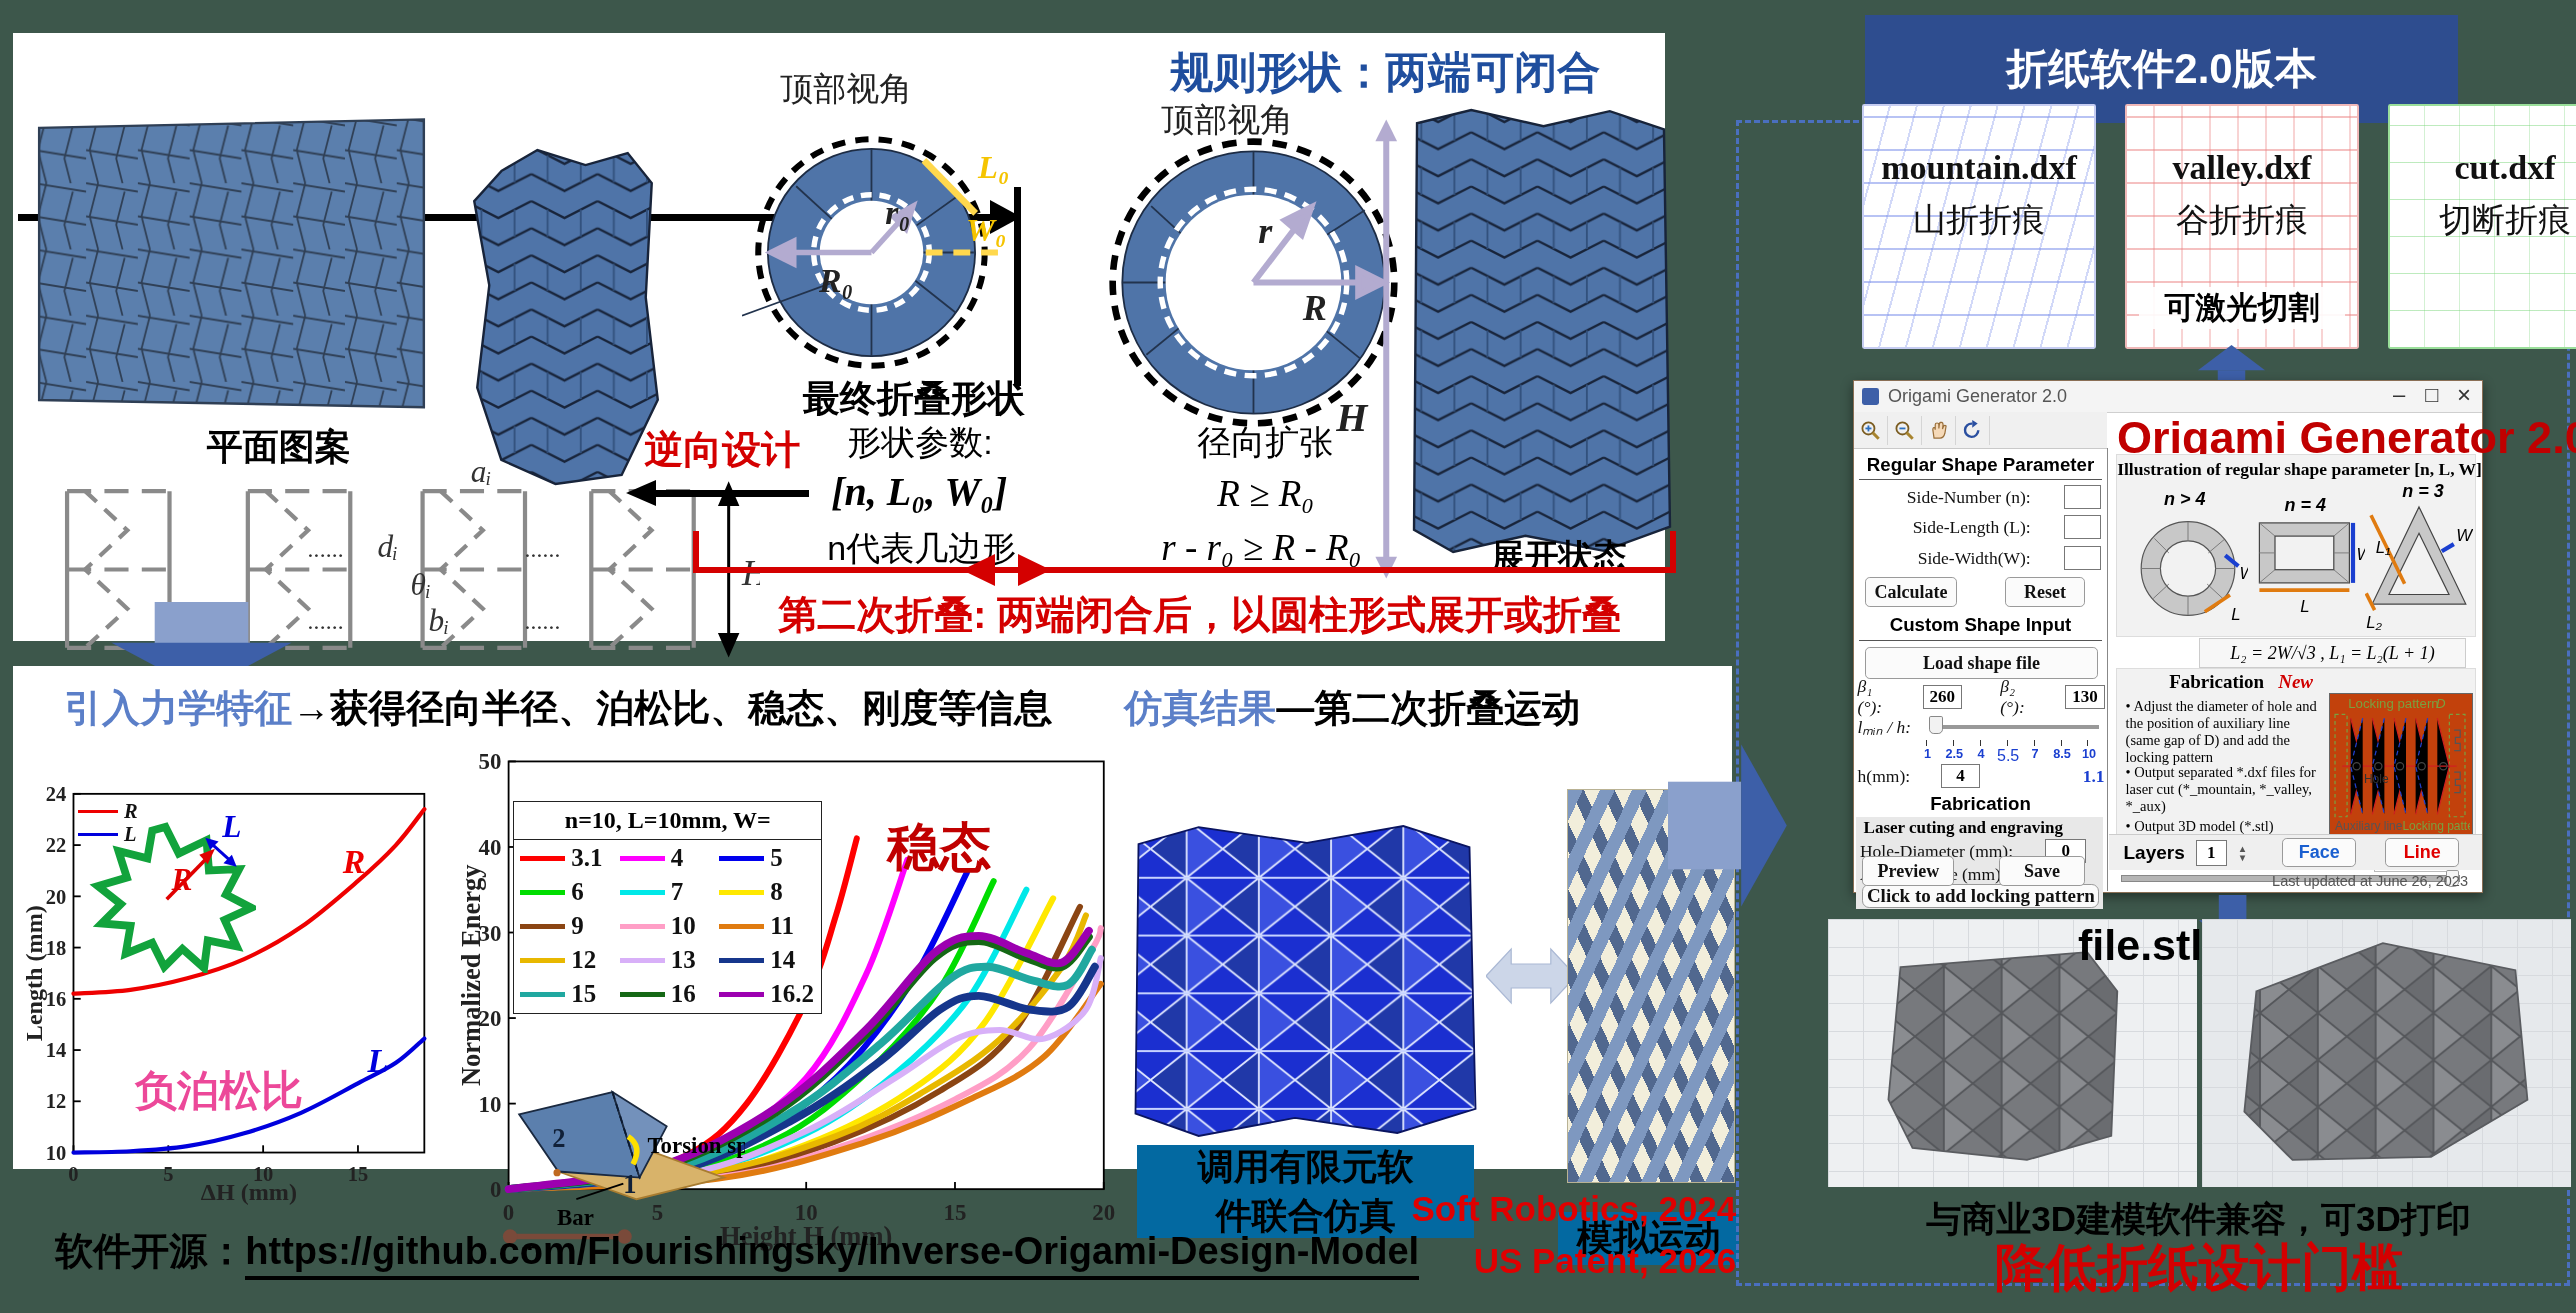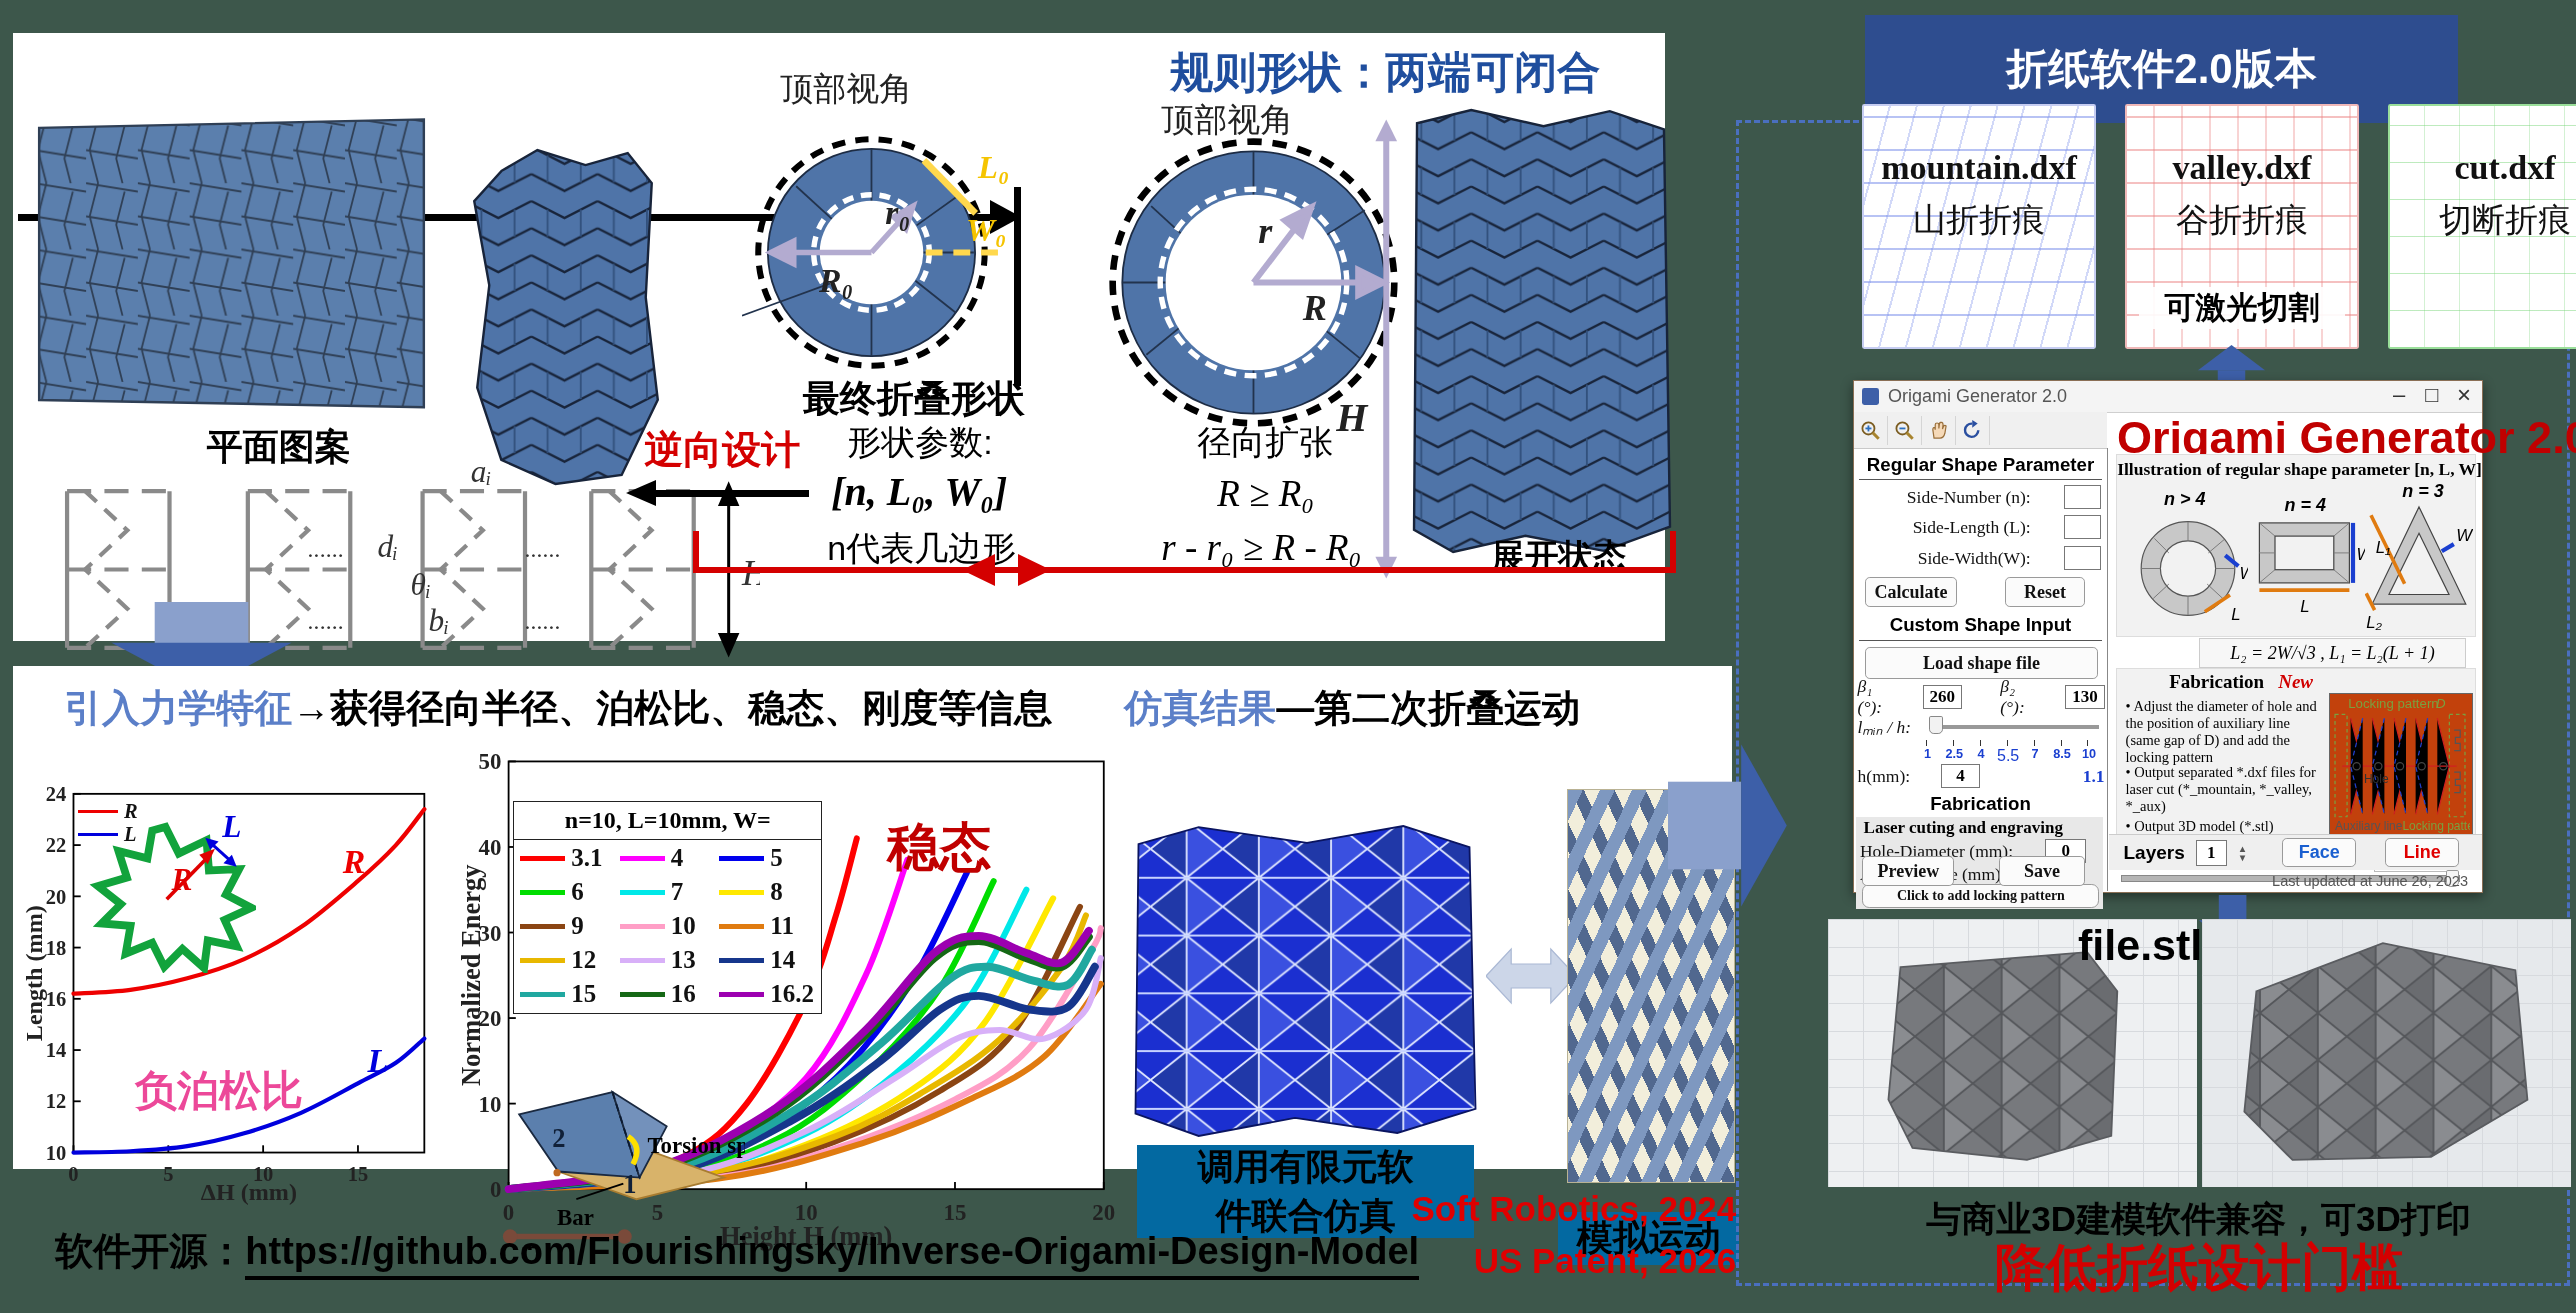--- a/index.html
+++ b/index.html
@@ -199,20 +199,21 @@
   <svg class="abs" style="left:1392px;top:72px;" width="271" height="452" viewBox="0 0 450 750">
     <polygon points="20,30 110,8 230,35 340,10 430,40 440,700 330,740 200,715 80,742 15,705" fill="url(#zigzagBlue)" stroke="#18243a" stroke-width="4"></polygon>
   </svg>
   <div class="t b c" style="left:1443px;top:501px;width:205px;font-size:34px;color:#000;">展开状态</div>
 
   <div class="abs" style="left:680px;top:534px;width:983px;height:6px;background:#d40000;"></div>
   <div class="abs" style="left:680px;top:498px;width:6px;height:39px;background:#d40000;"></div>
   <div class="abs" style="left:1657px;top:498px;width:6px;height:39px;background:#d40000;"></div>
   <div class="abs" style="left:949px;top:521px;width:0;height:0;border-right:33px solid #d40000;border-top:16.3px solid transparent;border-bottom:16.3px solid transparent;"></div>
   <div class="abs" style="left:1005px;top:521px;width:0;height:0;border-left:33px solid #d40000;border-top:16.3px solid transparent;border-bottom:16.3px solid transparent;"></div>
+  <div class="t b c red" style="left:765px;top:555px;width:807px;font-size:39px;">第二次折叠: 两端闭合后，以圆柱形式展开或折叠</div>
 </div>
 
 <svg class="abs" style="left:111px;top:602px;" width="181" height="90" viewBox="0 0 300 150">
   <rect x="72" y="0" width="156" height="70" fill="#8aa0cc"></rect>
   <polygon points="0,68 300,68 150,148" fill="#3d5fa8"></polygon>
 </svg>
 
 <div class="panel" style="left:13.3px;top:666px;width:1719px;height:503px;">
 
   <div class="t b" style="left:51px;top:17px;font-size:38px;color:#000;">
@@ -548,21 +549,21 @@
     <div class="abs" style="left:2.4px;top:369px;width:247px;height:92px;background:#e8e8e8;">
       <div class="t ser b" style="left:7.2px;top:1.2px;font-size:17px;color:#000;">Laser cuting and engraving</div>
       <div class="fieldrow" style="left:3.6px;top:22px;width:241px;">
           <span class="flabel">Hole-Diameter (mm):</span>
           <span class="fbox" style="width:39px;margin-left:7.2px;">0</span>
         </div>
       <div class="fieldrow" style="left:3.6px;top:45px;width:241px;">
           <span class="flabel">Auxiliary line (mm):</span>
           <span class="fbox" style="width:39px;margin-left:7.2px;">0</span>
         </div>
-      <div class="wbtn abs" style="left:6px;top:67px;width:235px;height:22px;font-size:14px;border-radius:7.2px;">Click to add locking pattern</div>
+      <div class="wbtn abs" style="left:6px;top:67px;width:235px;height:22px;font-size:19px;border-radius:7.2px;">Click to add locking pattern</div>
     </div>
     <div class="wbtn abs" style="left:8.4px;top:407px;width:90px;height:28px;top:408px;">Preview</div>
     <div class="wbtn abs" style="left:145px;top:408px;width:84px;height:28px;">Save</div>
   </div>
 
   <div class="abs" style="left:255px;top:67px;width:373px;height:443px;">
     <div class="abs" style="left:7.2px;top:6px;width:358px;height:181px;background:#f2f2f2;border:0.6px solid #ddd;">
       <div class="t ser b c" style="left:0;top:3.6px;width:358px;font-size:17.5px;color:#000;">Illustration of regular shape parameter [n, L, W]</div>
       <svg class="abs" style="left:11px;top:29px;" width="120" height="145" viewBox="0 0 200 240">
         <text x="60" y="34" font-family="Liberation Sans,sans-serif" font-style="italic" font-weight="bold" font-size="30" fill="#000">n &gt; 4</text>

